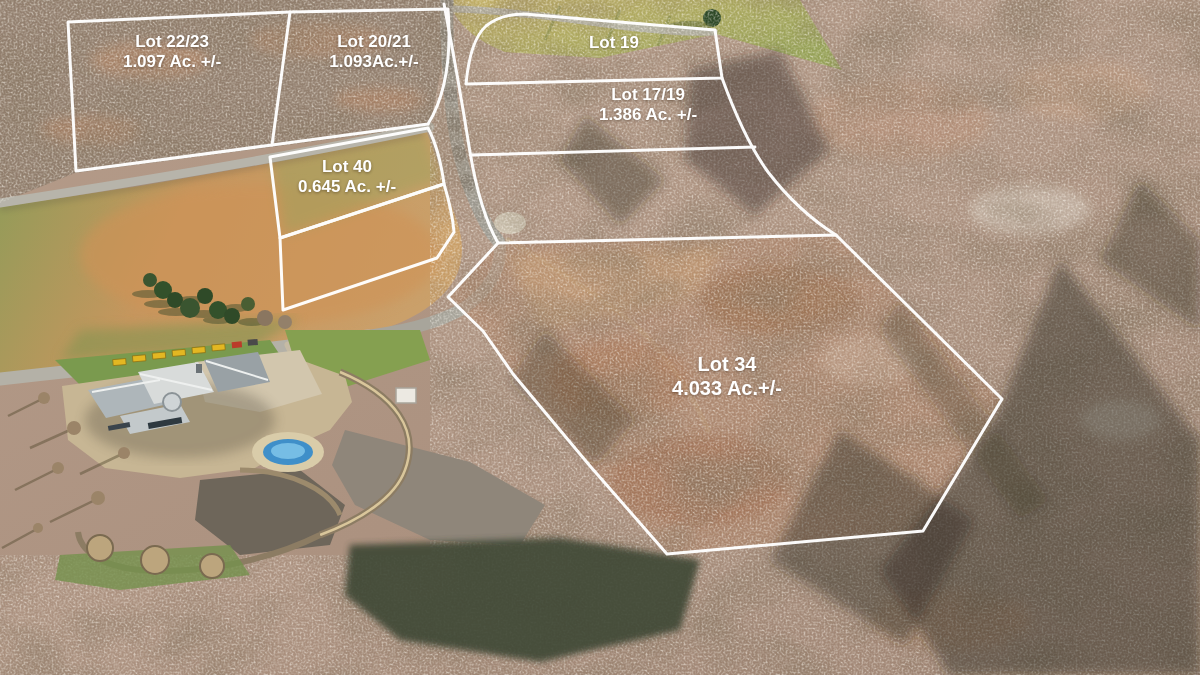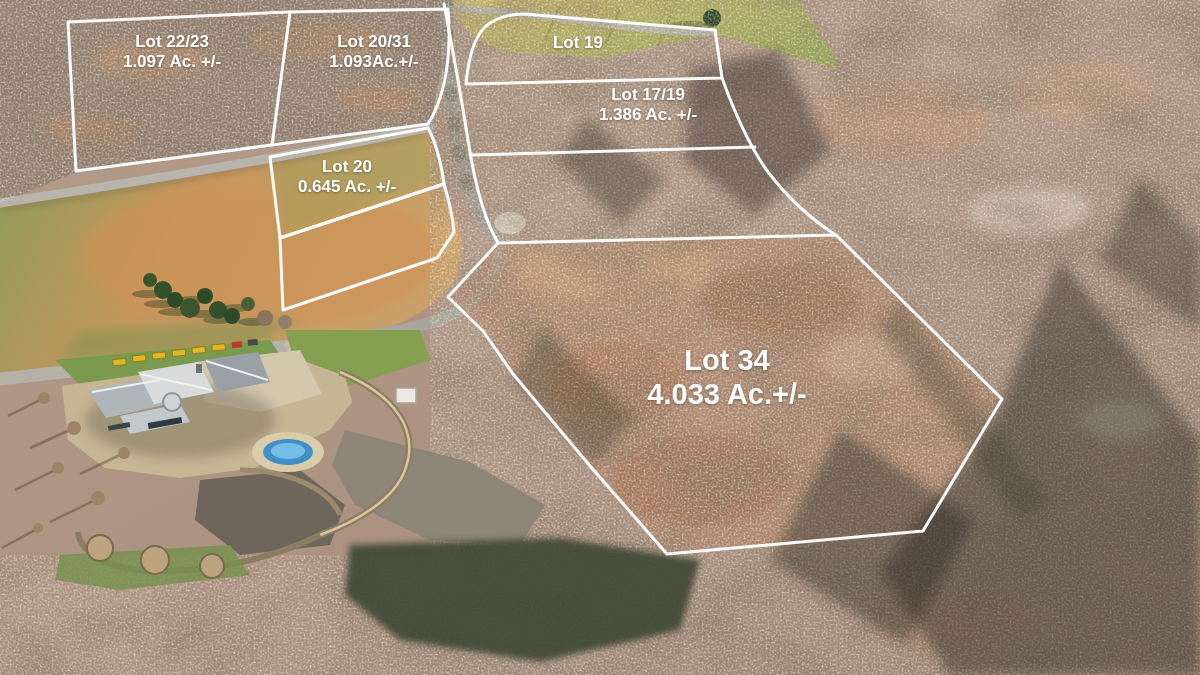--- a/index.html
+++ b/index.html
@@ -3,21 +3,21 @@
 <meta charset="utf-8">
 <style>
   html,body{margin:0;padding:0;background:#222;}
   .stage{position:relative;width:1200px;height:675px;overflow:hidden;
          font-family:"Liberation Sans", sans-serif;background:#a16207;padding-left:16px;}
   .stage svg{position:absolute;left:0;top:0;}
   .labels{position:absolute;left:0;top:0;width:100%;height:100%;pointer-events:none;}
   .lot-label{position:absolute;transform:translate(-50%,-50%);text-align:center;
              color:#fff;font-weight:bold;font-size:17px;line-height:1.18;white-space:nowrap;
              text-shadow:0 1px 3px rgba(40,25,10,.45);}
-  .lot-label.large{font-size:29px;}
+  .lot-label.large{font-size:20px;}
   .lot-label div:empty{display:none;}
 </style>
 </head>
 <body>
 
 <div class="stage">
 <svg width="1200" height="675" viewBox="0 0 1200 675" xmlns="http://www.w3.org/2000/svg">
   <defs>
     <linearGradient id="gForest" x1="0" y1="0" x2="1" y2="1">
       <stop offset="0" stop-color="#b59c8a"></stop>
@@ -226,33 +226,33 @@
     <path d="M 280,238 L 444,184 C 450,204 453,220 454,232 L 437,258 L 283,310 Z"></path>
   </g>
 </svg>
 
 <div class="labels">
   <div class="lot-label" style="left:172px;top:52px">
     <div>Lot 22/23</div>
     <div>1.097 Ac. +/-</div>
   </div>
   <div class="lot-label" style="left:374px;top:52px">
-    <div>Lot 20/31</div>
+    <div>Lot 20/21</div>
     <div>1.093Ac.+/-</div>
   </div>
-  <div class="lot-label" style="left:578px;top:43px">
+  <div class="lot-label" style="left:614px;top:43px">
     <div>Lot 19</div>
 
   </div>
   <div class="lot-label" style="left:648px;top:105px">
     <div>Lot 17/19</div>
     <div>1.386 Ac. +/-</div>
   </div>
   <div class="lot-label" style="left:347px;top:177px">
-    <div>Lot 20</div>
+    <div>Lot 40</div>
     <div>0.645 Ac. +/-</div>
   </div>
   <div class="lot-label large" style="left:727px;top:377px">
     <div>Lot 34</div>
     <div>4.033 Ac.+/-</div>
   </div>
 </div>
 </div>
 
 </body></html>

